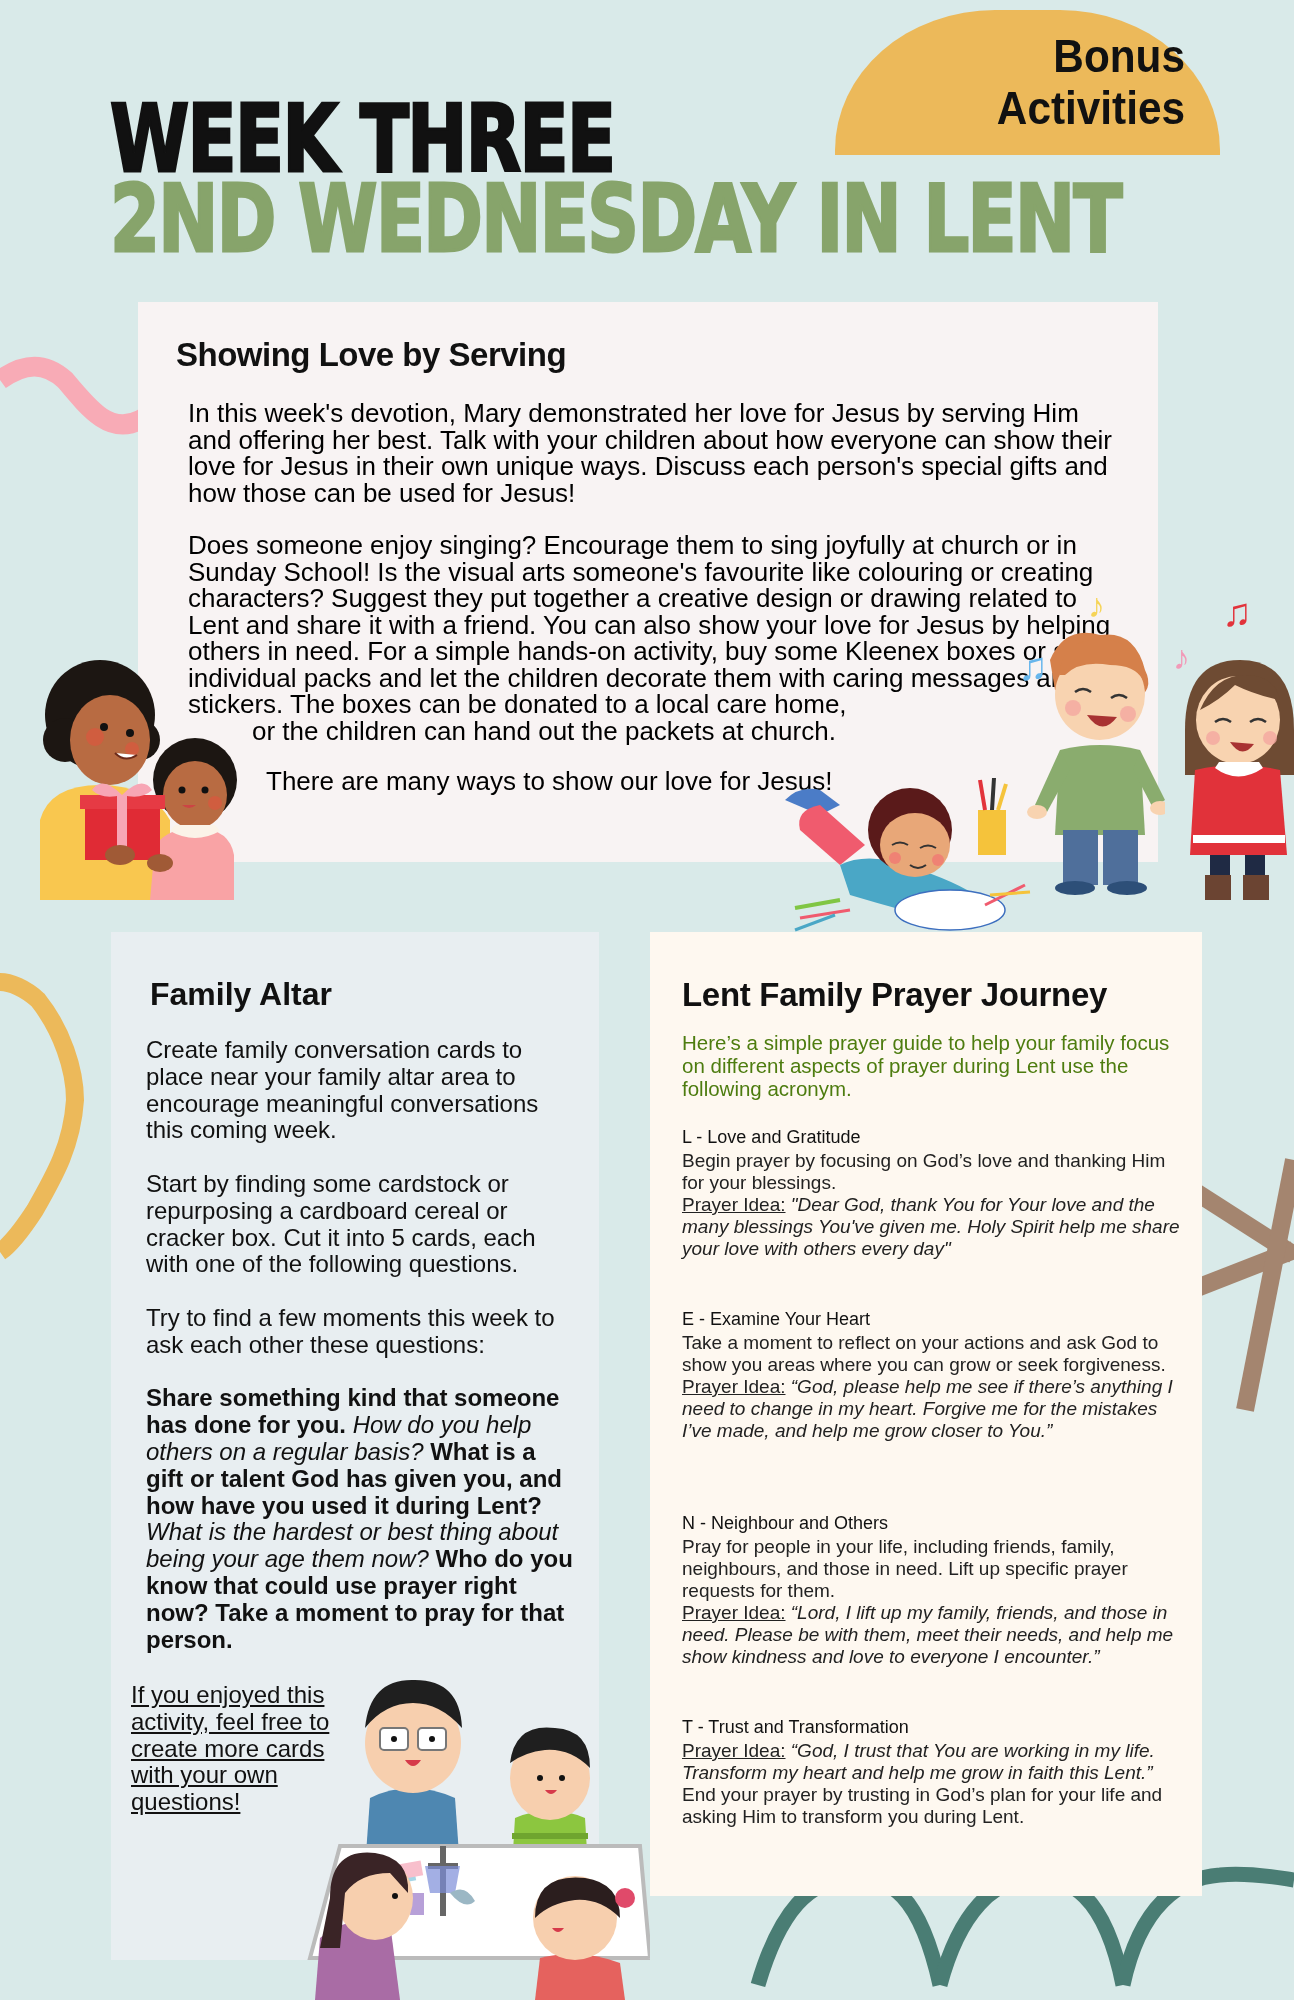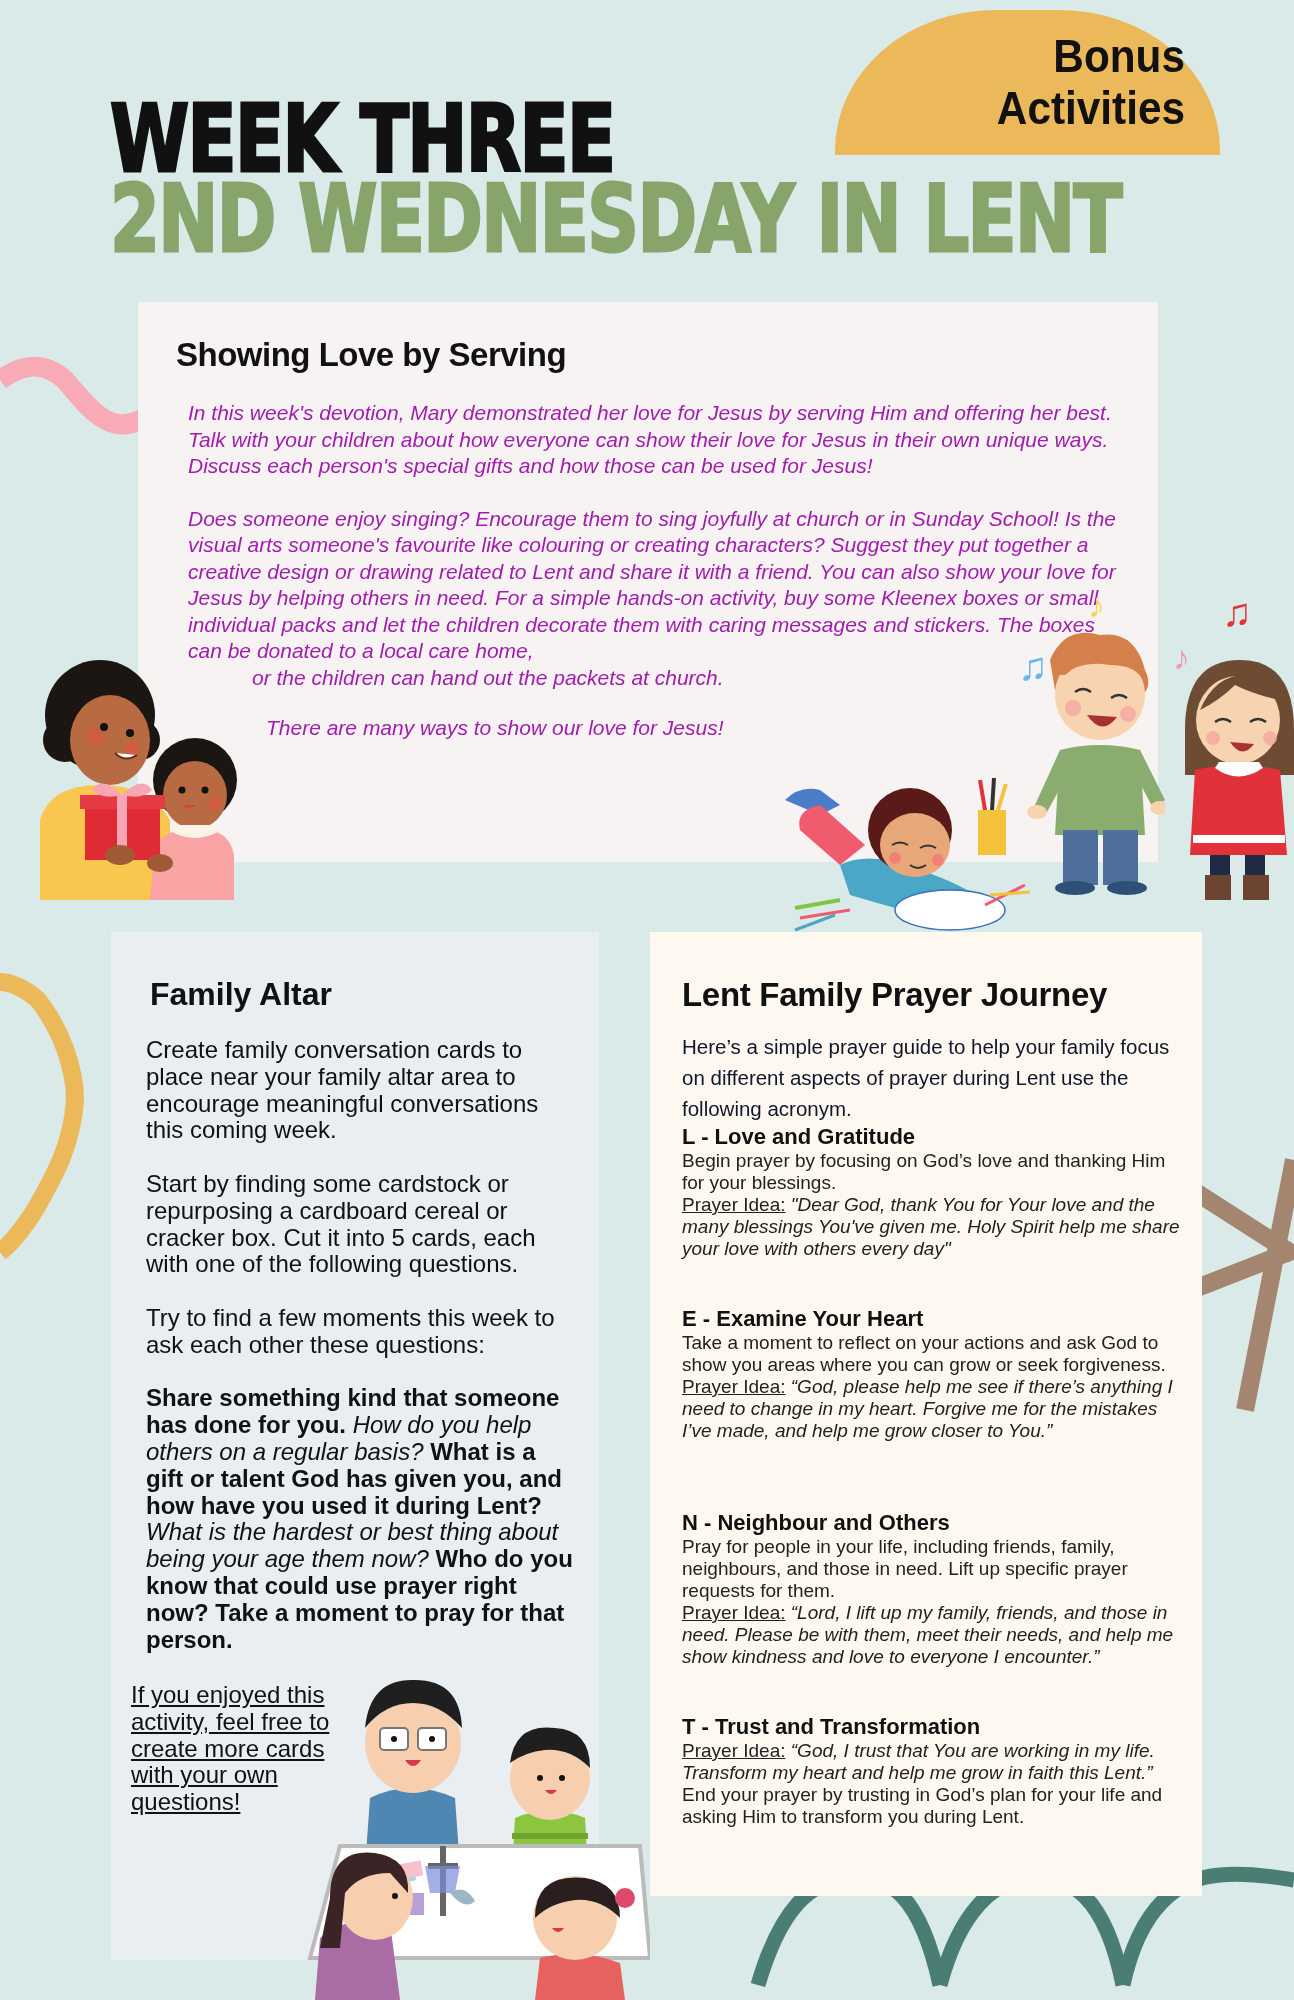--- a/index.html
+++ b/index.html
@@ -50,21 +50,21 @@
     left: 650px; top: 932px; width: 552px; height: 964px;
     background: #fef8f0;
   }
 
   .h-serve {
     left: 176px; top: 336px;
     font-weight: 900; font-size: 33px; letter-spacing: -0.5px;
   }
   .serve-body {
     left: 188px; top: 400px; width: 940px;
-    font-size: 21px; line-height: 26.5px; color: #a21caf; font-style: italic;
+    font-size: 26px; line-height: 26.5px; color: #000000;
   }
   .serve-body p { margin-bottom: 26px; }
   .serve-body .indent { padding-left: 64px; margin-top: 44px; }
   .serve-body .closing { padding-left: 78px; margin-top: -2px; }
 
   .h-altar {
     left: 150px; top: 976px;
     font-weight: 900; font-size: 32px;
   }
   .altar-body {
@@ -78,27 +78,27 @@
     left: 131px; top: 1682px; width: 220px;
     font-size: 24px; line-height: 26.8px; text-decoration: underline;
   }
 
   .h-prayer {
     left: 682px; top: 976px;
     font-weight: 900; font-size: 33px; letter-spacing: -0.3px;
   }
   .prayer-intro {
     left: 682px; top: 1031px; width: 500px;
-    font-size: 20.5px; line-height: 31px; color: #0f172a;
+    font-size: 20.5px; line-height: 23px; color: #4d7c0f;
   }
   .acro {
     left: 682px; width: 500px;
     font-size: 19px; line-height: 22px; color: #222;
   }
-  .acro .ah { font-weight: 700; font-size: 22px; line-height: 26px; color: #111; }
+  .acro .ah { font-weight: 400; font-size: 18px; line-height: 26px; color: #111; }
   .acro .pi-label { text-decoration: underline; }
   .acro .pi-text { font-style: italic; }
 
   
   svg { display: block; }
 </style>
 </head>
 <body>
 
 <svg class="abs" style="left:0;top:340px" width="180" height="110" viewBox="0 0 180 110">

